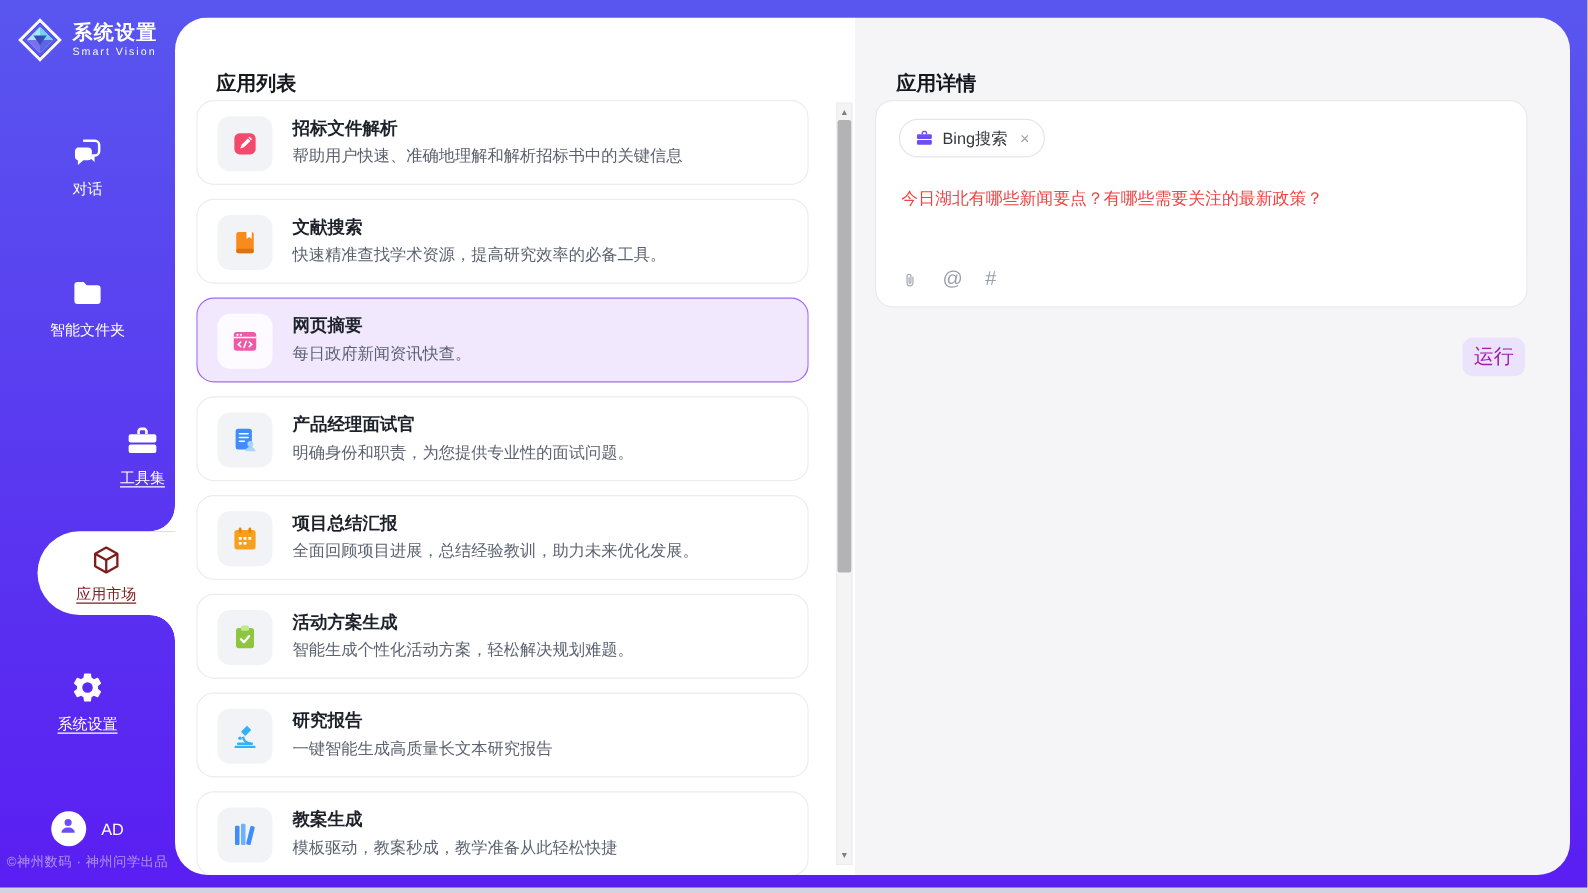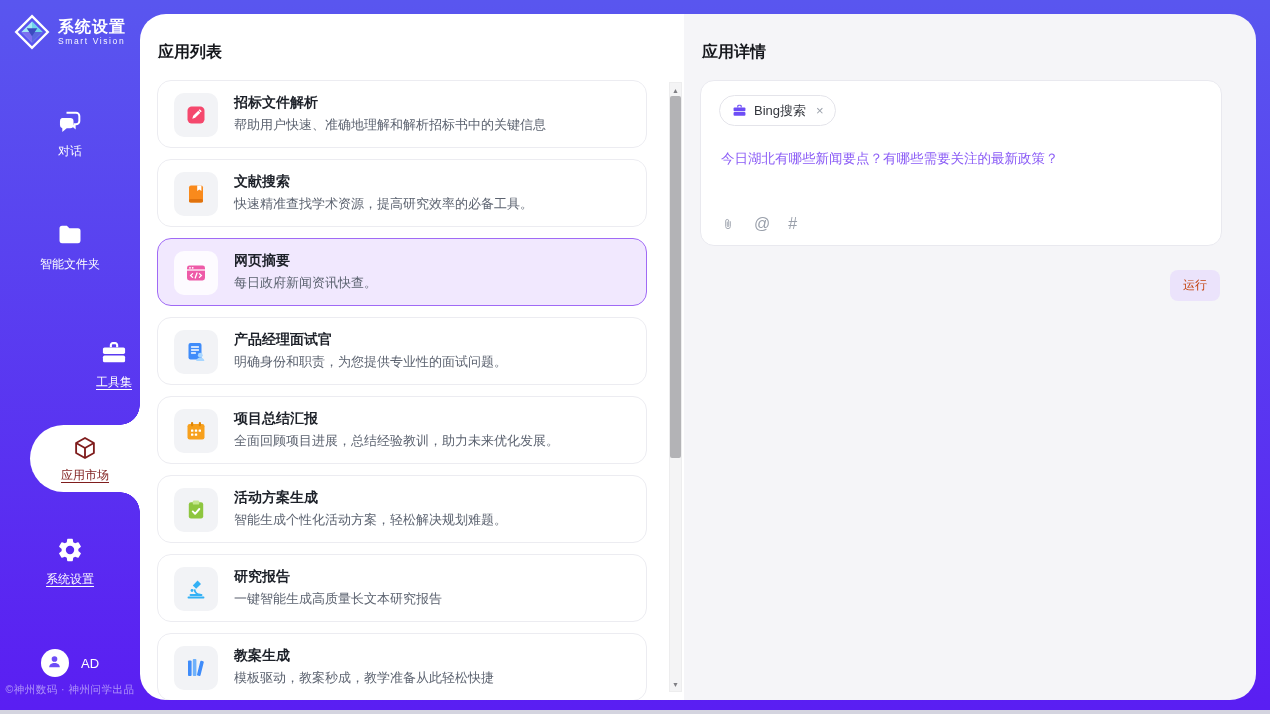--- a/index.html
+++ b/index.html
@@ -49,21 +49,21 @@
   .avatar { width:28px; height:28px; border-radius:50%; background:#fff;
     display:flex; align-items:center; justify-content:center; }
   .avatar svg { width:17px; height:17px; }
   .user-initials { font-size:13px; color:#fff; }
   .copyright { position:absolute; top:683px; left:0; width:140px; text-align:center;
     font-size:10.5px; color:rgba(255,255,255,.5); letter-spacing:.5px; }
   
   .main { position:absolute; left:140px; top:14px; width:1116px; height:686px;
     border-radius:26px; overflow:hidden; display:flex; }
   .list-pane { width:544px; flex:none; background:#fff; position:relative; }
-  .pane-title { position:absolute; top:27px; left:17px; margin:1px; font-size:16px;
+  .pane-title { position:absolute; top:27px; left:17px; margin:16px; font-size:16px;
     font-weight:bold; color:#16181d; }
   .apps { position:absolute; top:66px; left:17px; width:490px; bottom:0;
     display:flex; flex-direction:column; gap:11px; overflow:hidden; }
   .app-item { flex:none; height:68px; background:#fff; border:1px solid #ececf1;
     border-radius:14px; position:relative; cursor:pointer; }
   .app-item.selected { background:#f1e8fe; border:1px solid #a06af5; }
   .app-icon { position:absolute; left:16px; top:12px; width:44px; height:44px;
     border-radius:10px; background:#f2f3f6; display:flex; align-items:center; justify-content:center; }
   .app-item.selected .app-icon { background:#fdfbff; }
   .app-icon svg { width:24px; height:24px; }
@@ -79,28 +79,28 @@
   
   .detail-pane { flex:1; background:#f5f5f8; position:relative; }
   .detail-card { position:absolute; left:16px; top:66px; width:522px; height:166px;
     background:#fff; border:1px solid #e9e9ef; border-radius:14px; }
   .chip { position:absolute; left:18px; top:14px; height:31px; display:inline-flex;
     align-items:center; gap:7px; padding:0 11px 0 12px; background:#fff;
     border:1px solid #e4e4ea; border-radius:17px; font-size:13px; color:#33363d; cursor:default; }
   .chip-icon { display:flex; } .chip-icon svg { width:15px; height:15px; }
   .chip-close { color:#9aa0aa; font-size:13px; margin-left:3px; cursor:pointer; }
   .question { position:absolute; left:20px; top:68px; right:16px; font-size:13.5px;
-    color:#8b5cf6; line-height:1.5; cursor:text; }
+    color:#ef4444; line-height:1.5; cursor:text; }
   .attach-row { position:absolute; left:19px; bottom:13px; display:flex; gap:18px;
     align-items:center; color:#9aa0ab; }
   .attach-row .ic { cursor:pointer; display:flex; align-items:center; }
   .attach-row svg { width:16px; height:16px; }
   .txt-ic { font-size:16px; line-height:1; }
   .run-btn { position:absolute; right:36px; top:256px; width:50px; height:31px;
-    background:#ebe3fb; color:#c2410c; border:none; border-radius:8px; font-size:12px;
+    background:#ebe3fb; color:#a21caf; border:none; border-radius:8px; font-size:16px;
     cursor:pointer; font-family:inherit; }
 </style>
 </head>
 <body>
 
 <div class="shell">
 
   <aside class="sidebar">
     <div class="brand">
       <svg viewBox="0 0 36 36">

